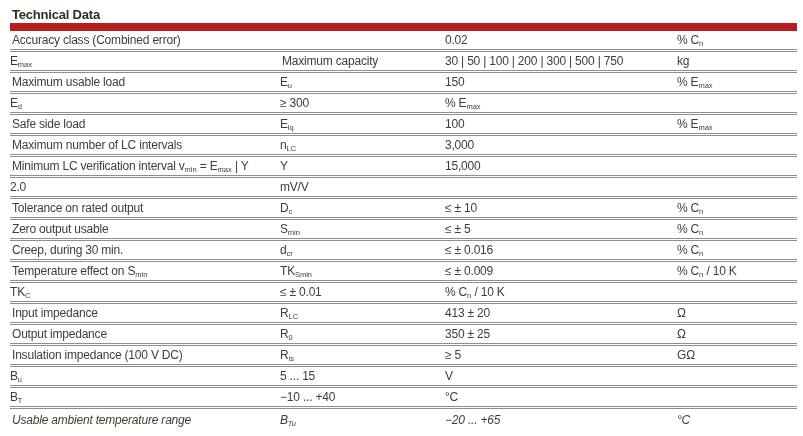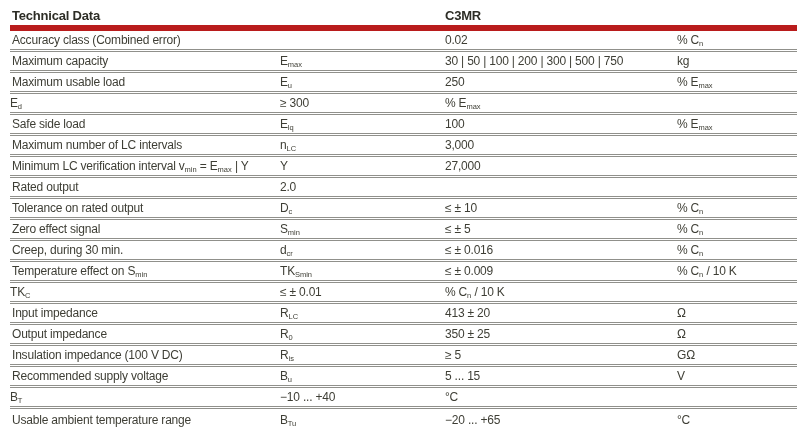--- a/index.html
+++ b/index.html
@@ -1,63 +1,62 @@
 <!DOCTYPE html>
 <html><head>
 <meta charset="utf-8">
 <style>
   html,body{margin:0;padding:0;width:803px;height:436px;overflow:hidden;background:#ffffff;}
   body{font-family:"Liberation Sans","DejaVu Sans",sans-serif;}
   .table{position:absolute;left:10px;top:6px;width:787px;color:#3e3e35;}
   .thead{
     display:grid;grid-template-columns:270px 165px 232px 1fr;
     align-items:center;height:25px;box-sizing:border-box;
-    border-bottom:6px solid #b91c1c;
+    border-bottom:8px solid #b91c1c;
     font-weight:bold;font-size:13px;color:#2d2d26;letter-spacing:-0.2px;
   }
   .thead .c1{grid-column:1 / span 2;padding-left:2px;}
   .thead .c3{grid-column:3;}
   .row{
     display:grid;grid-template-columns:270px 165px 232px 1fr;
     align-items:center;height:21px;box-sizing:border-box;
     border-bottom:3px double #90908b;
     font-size:12px;letter-spacing:-0.2px;
   }
-  .row:last-child{border-bottom:none;}
+  .row:last-child{border-bottom:none;font-style:italic;}
   .cell{white-space:nowrap;overflow:visible;}
   .cell.param{padding-left:2px;}
   sub{font-size:7.5px;line-height:0;letter-spacing:0;vertical-align:-2px;}
 </style>
 </head>
 <body>
 
 <div class="table">
   <div class="thead">
     <div class="cell c1">Technical Data</div>
-    <div class="cell c3">C3MR</div>
   </div>
   <div id="rows">
   <div class="row">
     <div class="cell param"><span>Accuracy class (Combined error)</span></div>
     <div class="cell symbol"></div>
     <div class="cell value"><span>0.02</span></div>
     <div class="cell unit"><span>% C</span><sub>n</sub></div>
   </div>
 
   <div class="row">
+    <div class="cell symbol"><span>E</span><sub>max</sub></div>
     <div class="cell param"><span>Maximum capacity</span></div>
-    <div class="cell symbol"><span>E</span><sub>max</sub></div>
     <div class="cell value"><span>30 | 50 | 100 | 200 | 300 | 500 | 750</span></div>
     <div class="cell unit"><span>kg</span></div>
   </div>
 
   <div class="row">
     <div class="cell param"><span>Maximum usable load</span></div>
     <div class="cell symbol"><span>E</span><sub>u</sub></div>
-    <div class="cell value"><span>250</span></div>
+    <div class="cell value"><span>150</span></div>
     <div class="cell unit"><span>% E</span><sub>max</sub></div>
   </div>
 
   <div class="row">
     <div class="cell symbol"><span>E</span><sub>d</sub></div>
     <div class="cell value"><span>≥ 300</span></div>
     <div class="cell unit"><span>% E</span><sub>max</sub></div>
   </div>
 
   <div class="row">
@@ -70,38 +69,38 @@
   <div class="row">
     <div class="cell param"><span>Maximum number of LC intervals</span></div>
     <div class="cell symbol"><span>n</span><sub>LC</sub></div>
     <div class="cell value"><span>3,000</span></div>
     <div class="cell unit"></div>
   </div>
 
   <div class="row">
     <div class="cell param"><span>Minimum LC verification interval v</span><sub>min</sub><span> = E</span><sub>max</sub><span> | Y</span></div>
     <div class="cell symbol"><span>Y</span></div>
-    <div class="cell value"><span>27,000</span></div>
+    <div class="cell value"><span>15,000</span></div>
     <div class="cell unit"></div>
   </div>
 
   <div class="row">
-    <div class="cell param"><span>Rated output</span></div>
     <div class="cell value"><span>2.0</span></div>
+    <div class="cell unit"><span>mV/V</span></div>
   </div>
 
   <div class="row">
     <div class="cell param"><span>Tolerance on rated output</span></div>
     <div class="cell symbol"><span>D</span><sub>c</sub></div>
     <div class="cell value"><span>≤ ± 10</span></div>
     <div class="cell unit"><span>% C</span><sub>n</sub></div>
   </div>
 
   <div class="row">
-    <div class="cell param"><span>Zero effect signal</span></div>
+    <div class="cell param"><span>Zero output usable</span></div>
     <div class="cell symbol"><span>S</span><sub>min</sub></div>
     <div class="cell value"><span>≤ ± 5</span></div>
     <div class="cell unit"><span>% C</span><sub>n</sub></div>
   </div>
 
   <div class="row">
     <div class="cell param"><span>Creep, during 30 min.</span></div>
     <div class="cell symbol"><span>d</span><sub>cr</sub></div>
     <div class="cell value"><span>≤ ± 0.016</span></div>
     <div class="cell unit"><span>% C</span><sub>n</sub></div>
@@ -135,21 +134,20 @@
   </div>
 
   <div class="row">
     <div class="cell param"><span>Insulation impedance (100 V DC)</span></div>
     <div class="cell symbol"><span>R</span><sub>is</sub></div>
     <div class="cell value"><span>≥ 5</span></div>
     <div class="cell unit"><span>GΩ</span></div>
   </div>
 
   <div class="row">
-    <div class="cell param"><span>Recommended supply voltage</span></div>
     <div class="cell symbol"><span>B</span><sub>u</sub></div>
     <div class="cell value"><span>5 ... 15</span></div>
     <div class="cell unit"><span>V</span></div>
   </div>
 
   <div class="row">
     <div class="cell symbol"><span>B</span><sub>T</sub></div>
     <div class="cell value"><span>−10 ... +40</span></div>
     <div class="cell unit"><span>°C</span></div>
   </div>

